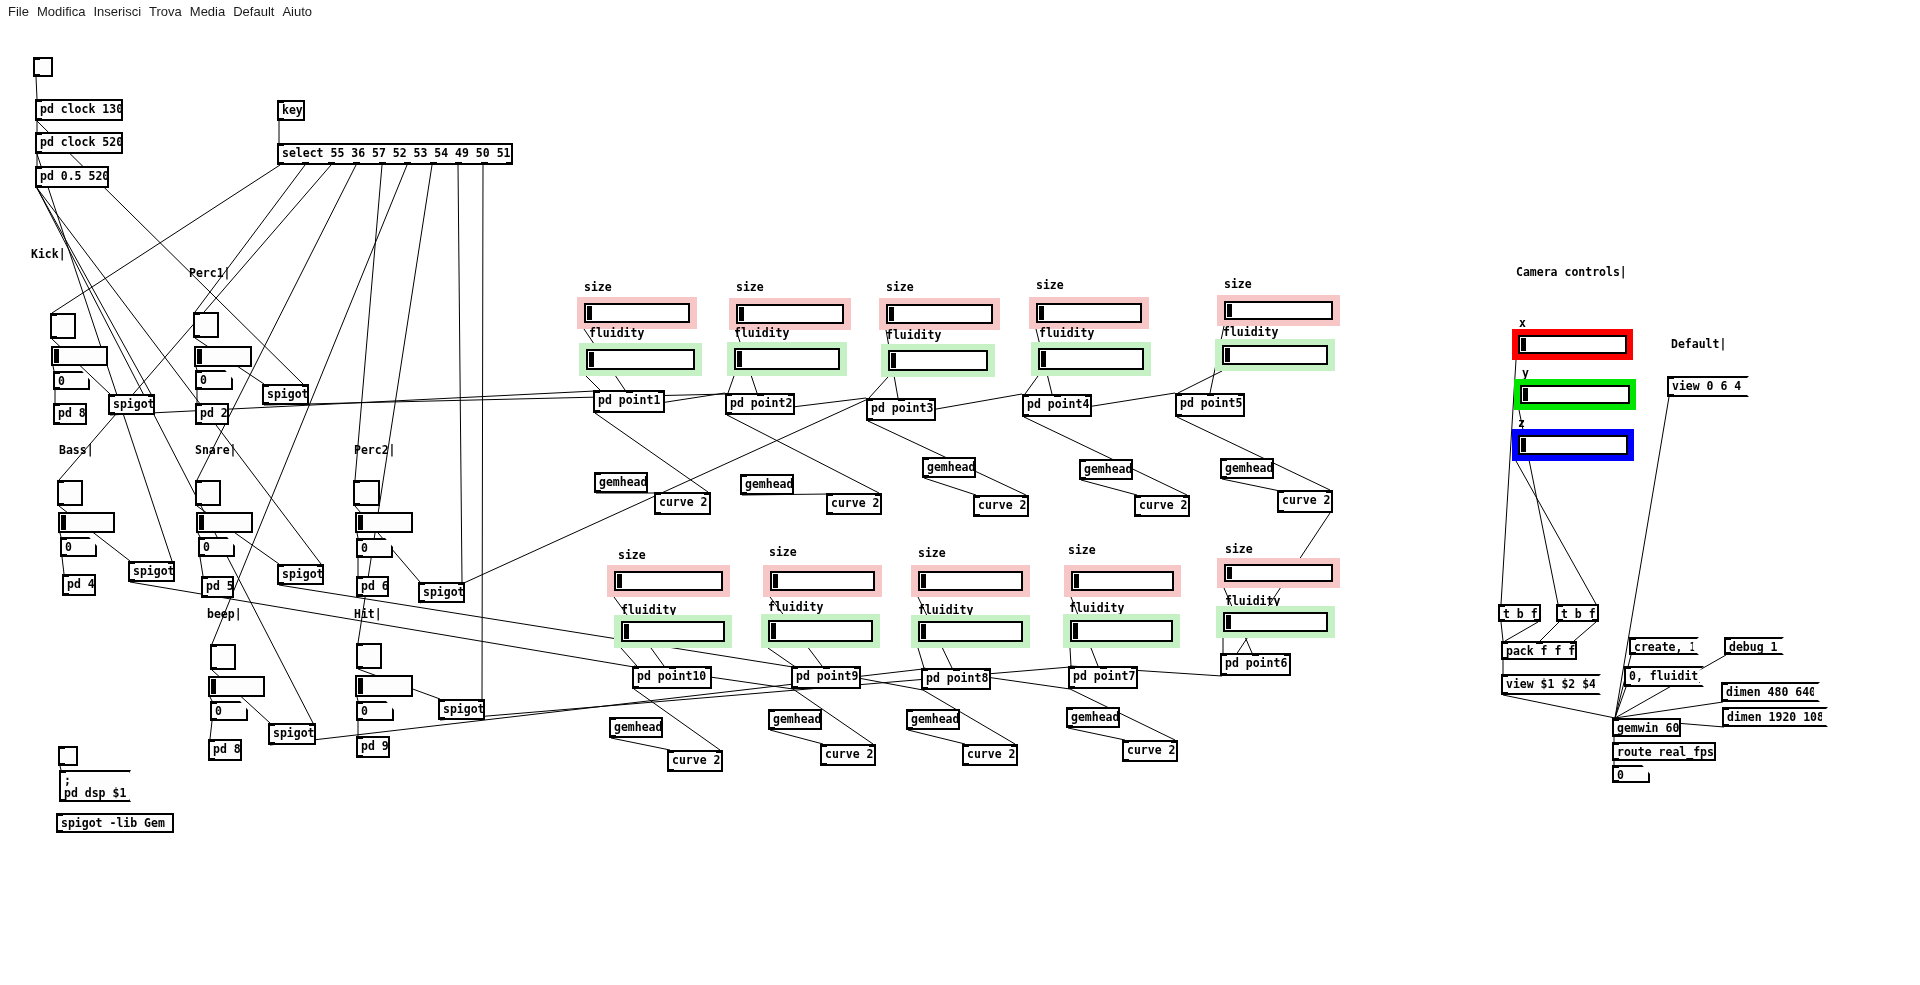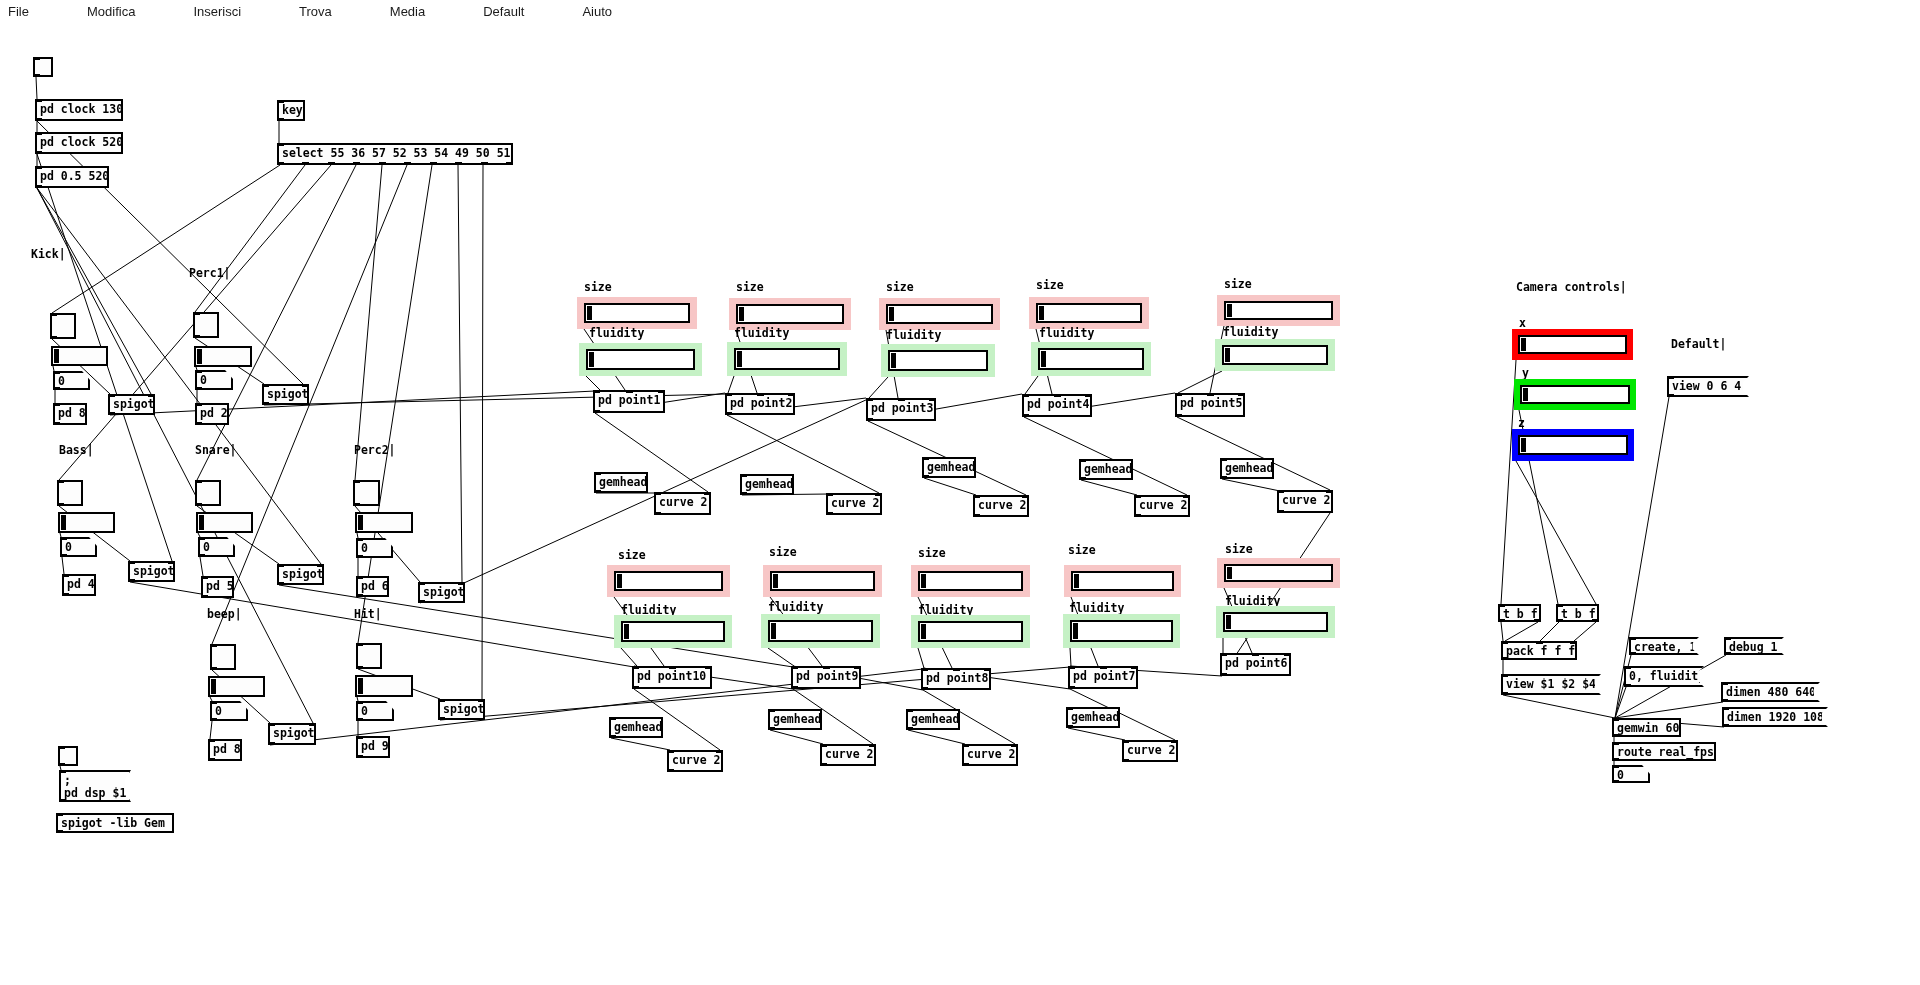--- a/index.html
+++ b/index.html
@@ -1,18 +1,18 @@
 <!DOCTYPE html>
 <html><head>
 <meta charset="utf-8">
 <style>
   html,body{margin:0;padding:0;background:#ffffff;width:1920px;height:985px;overflow:hidden;}
   #app{position:relative;width:1920px;height:985px;background:#ffffff;font-family:"Liberation Sans",sans-serif;}
   #menubar{position:absolute;left:0;top:0;width:1920px;height:22px;background:#ffffff;border-bottom:1px solid #e3e3e3;display:flex;align-items:center;gap:0;}
-  .menu-item{font:13px "Liberation Sans",sans-serif;color:#1b1b1b;padding:0 29px;height:22px;display:flex;align-items:center;cursor:default;}
+  .menu-item{font:13px "Liberation Sans",sans-serif;color:#1b1b1b;padding:0 4px;height:22px;display:flex;align-items:center;cursor:default;}
   .menu-item:first-child{padding-left:8px;}
   #canvas{position:absolute;left:0;top:22px;width:1920px;height:963px;background:#ffffff;}
   #wires{position:absolute;left:0;top:0;width:1920px;height:963px;pointer-events:none;}
   .node{position:absolute;box-sizing:border-box;font:700 11.5px/1.15 "DejaVu Sans Mono",monospace;color:#000;}
   .lbl{display:block;padding:2px 2px 0 3px;white-space:pre;}
   .k-obj,.k-num,.k-msg{background:#fdfdfd;border:2px solid #000;}
   .k-msg{clip-path:polygon(0 0,100% 0,calc(100% - 6px) 30%,calc(100% - 6px) 70%,100% 100%,0 100%);}
   .k-num{clip-path:polygon(0 0,calc(100% - 8px) 0,100% 9px,100% 100%,0 100%);}
   .k-bang{background:#fdfdfd;border:2px solid #000;}
   .k-cmt{white-space:pre;line-height:13px;}
@@ -639,21 +639,21 @@
         <span class="lbl">gemhead</span>
         <div class="nub" style="top: -2px; left: -2px;"></div>
         <div class="nub" style="bottom: -2px; left: -2px;"></div>
       </div>
       <div class="node k-obj" style="left: 1122px; top: 718px; width: 56px; height: 22px;">
         <span class="lbl">curve 2</span>
         <div class="nub" style="top: -2px; left: -2px;"></div>
         <div class="nub" style="top: -2px; left: 47px;"></div>
         <div class="nub" style="bottom: -2px; left: -2px;"></div>
       </div>
-      <div class="node k-cmt" style="left: 1516px; top: 259px;"><span class="lbl">Camera controls|</span></div>
+      <div class="node k-cmt" style="left: 1516px; top: 244px;"><span class="lbl">Camera controls|</span></div>
       <div class="node k-cmt" style="left: 1519px; top: 295px;"><span class="lbl">x</span></div>
       <div class="node k-csl" style="left: 1512px; top: 307px; width: 121px; height: 31px; background: rgb(255, 0, 0);">
         <div class="sl-inner">
           <div class="sl-handle"></div>
         </div>
       </div>
       <div class="node k-cmt" style="left: 1671px; top: 316px;"><span class="lbl">Default|</span></div>
       <div class="node k-cmt" style="left: 1522px; top: 345px;"><span class="lbl">y</span></div>
       <div class="node k-csl" style="left: 1514px; top: 357px; width: 122px; height: 31px; background: rgb(0, 230, 0);">
         <div class="sl-inner">

